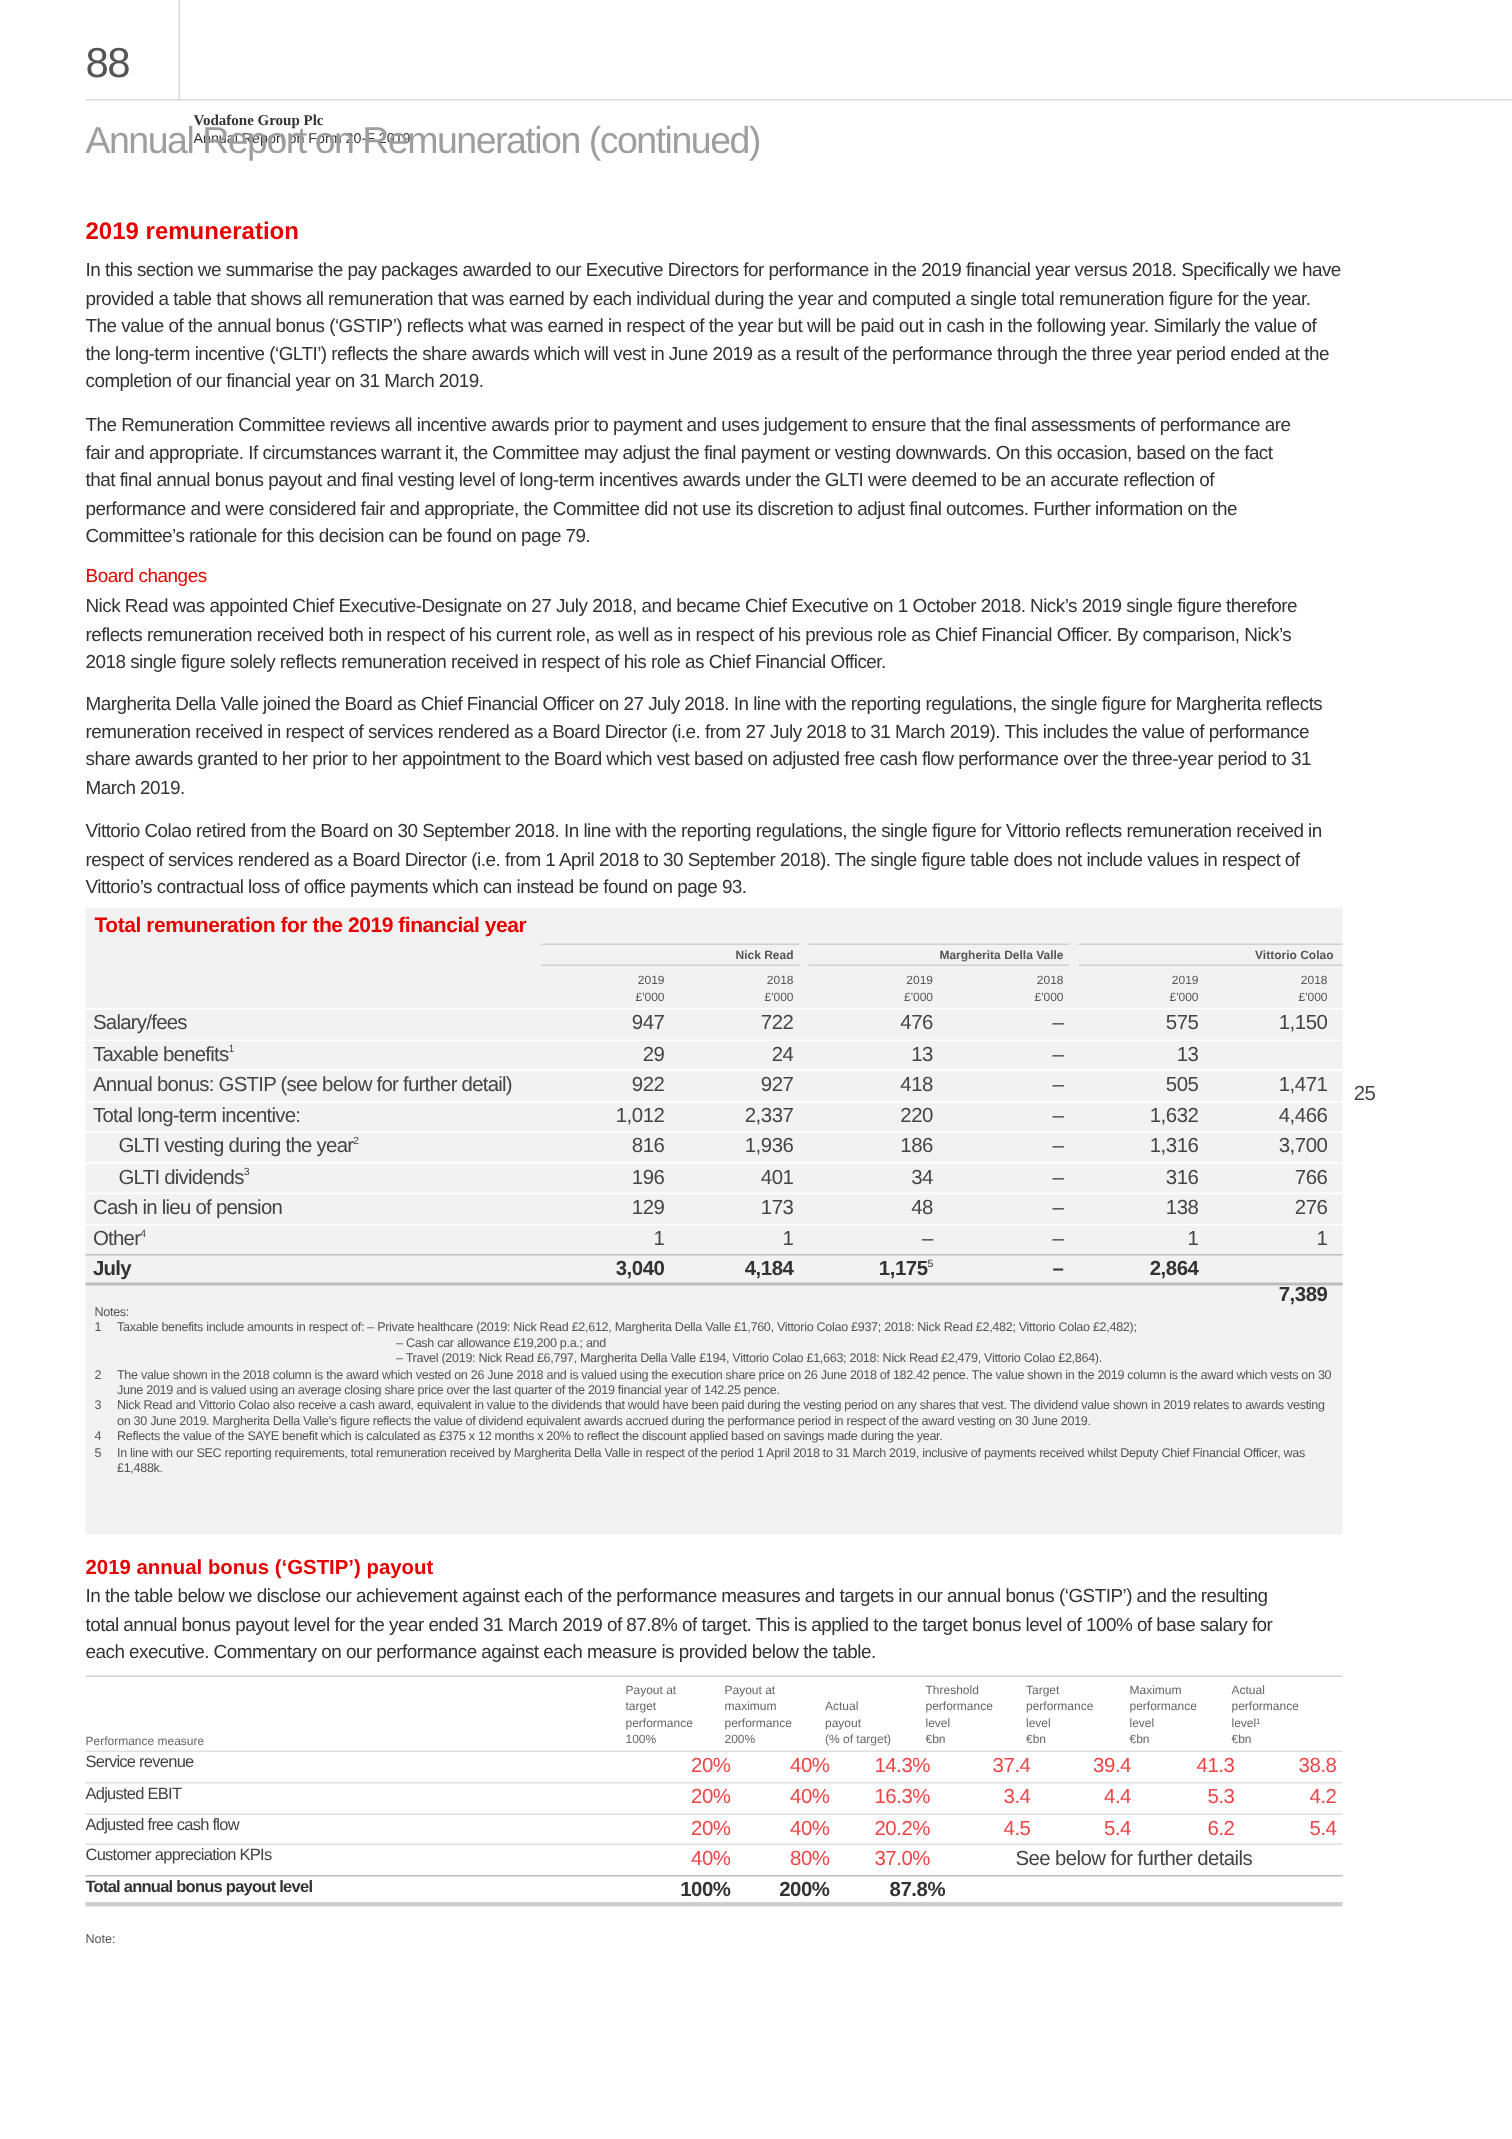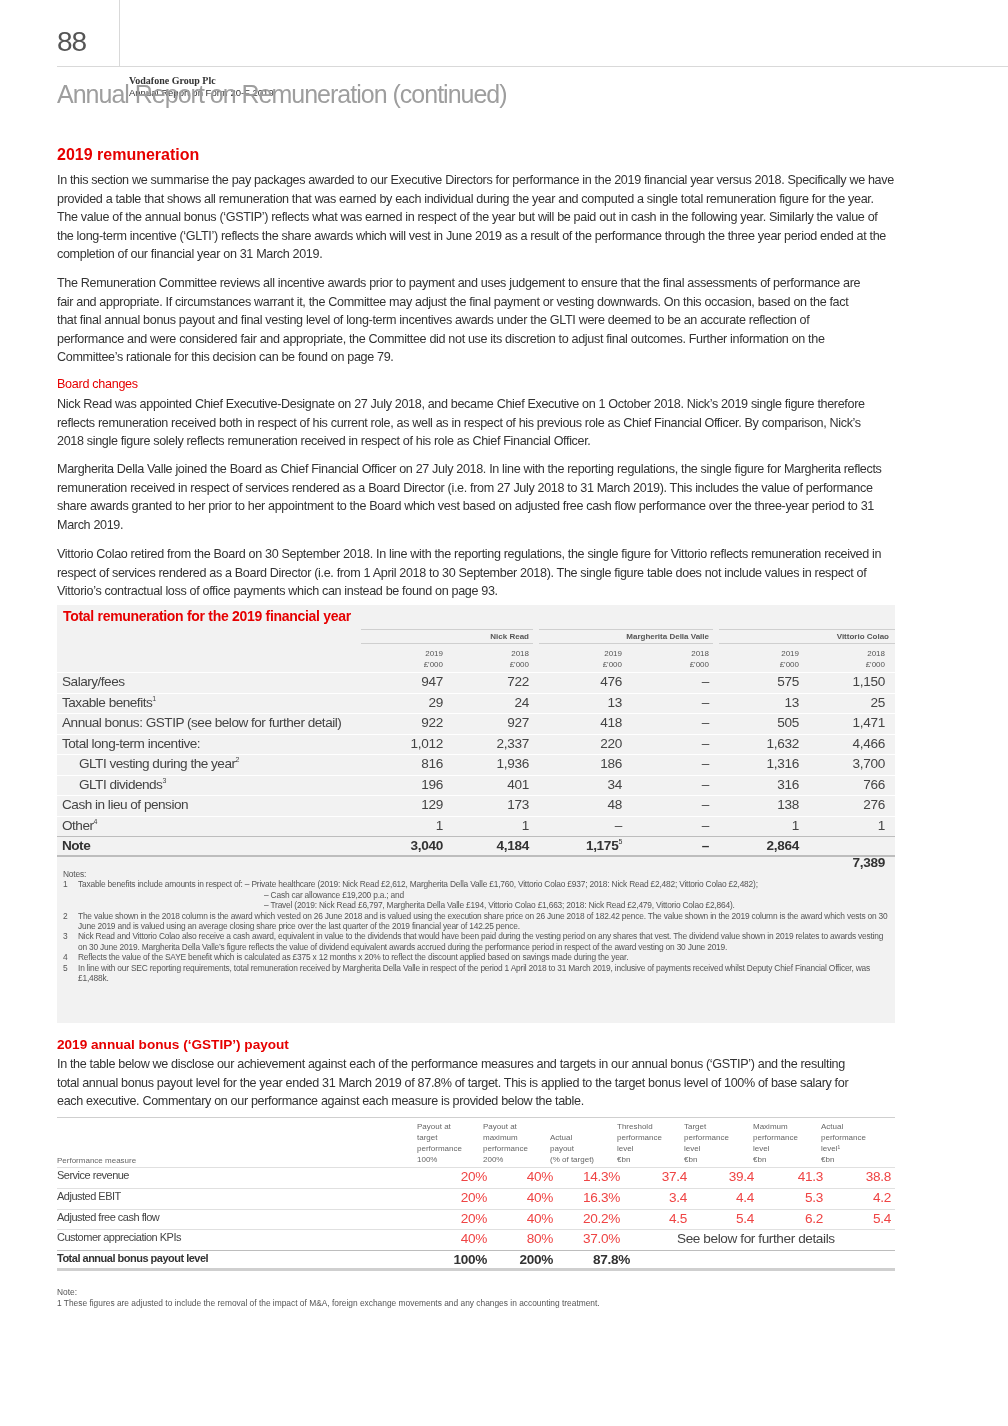--- a/index.html
+++ b/index.html
@@ -110,21 +110,21 @@
     <span class="v" style="left:682px;">575</span>
     <span class="v" style="left:768px;">1,150</span>
   </div>
   <div class="rrow" style="top:87.5px;">
     <span class="lbl"><span>Taxable benefits</span><sup style="font-size:7px;">1</sup></span>
     <span class="v" style="left:326px;">29</span>
     <span class="v" style="left:412px;">24</span>
     <span class="v" style="left:505px;">13</span>
     <span class="v" style="left:592px;">–</span>
     <span class="v" style="left:682px;">13</span>
-    <span class="v" style="left:768px;">25</span>
+    <span class="v" style="left:800px;margin-top:26px;">25</span>
   </div>
   <div class="rrow" style="top:108px;">
     <span class="lbl">Annual bonus: GSTIP (see below for further detail)</span>
     <span class="v" style="left:326px;">922</span>
     <span class="v" style="left:412px;">927</span>
     <span class="v" style="left:505px;">418</span>
     <span class="v" style="left:592px;">–</span>
     <span class="v" style="left:682px;">505</span>
     <span class="v" style="left:768px;">1,471</span>
   </div>
@@ -167,21 +167,21 @@
   <div class="rrow" style="top:210.5px;">
     <span class="lbl"><span>Other</span><sup style="font-size:7px;">4</sup></span>
     <span class="v" style="left:326px;">1</span>
     <span class="v" style="left:412px;">1</span>
     <span class="v" style="left:505px;">–</span>
     <span class="v" style="left:592px;">–</span>
     <span class="v" style="left:682px;">1</span>
     <span class="v" style="left:768px;">1</span>
   </div>
   <div class="rrow total" style="top:231px;">
-    <span class="lbl">Note</span>
+    <span class="lbl">July</span>
     <span class="v" style="left:326px;">3,040</span>
     <span class="v" style="left:412px;">4,184</span>
     <span class="v" style="left:505px;"><span>1,175</span><sup style="font-size:7px; font-weight:normal;">5</sup></span>
     <span class="v" style="left:592px;">–</span>
     <span class="v" style="left:682px;">2,864</span>
     <span class="v" style="left:768px;margin-top:17px;">7,389</span>
   </div>
 
   <div class="notes">
     <div>Notes:</div>
@@ -283,14 +283,13 @@
   <div class="brow total" style="top:133.2px;">
     <span class="lbl">Total annual bonus payout level</span>
     <span class="v" style="left:360px;">100%</span>
     <span class="v" style="left:426px;">200%</span>
     <span class="v" style="left:493px;padding-left:43px;">87.8%</span>
   </div>
 </div>
 
 <div class="bnote">
   <div>Note:</div>
-  <div>1   These figures are adjusted to include the removal of the impact of M&amp;A, foreign exchange movements and any changes in accounting treatment.</div>
 </div>
 
 </body></html>

